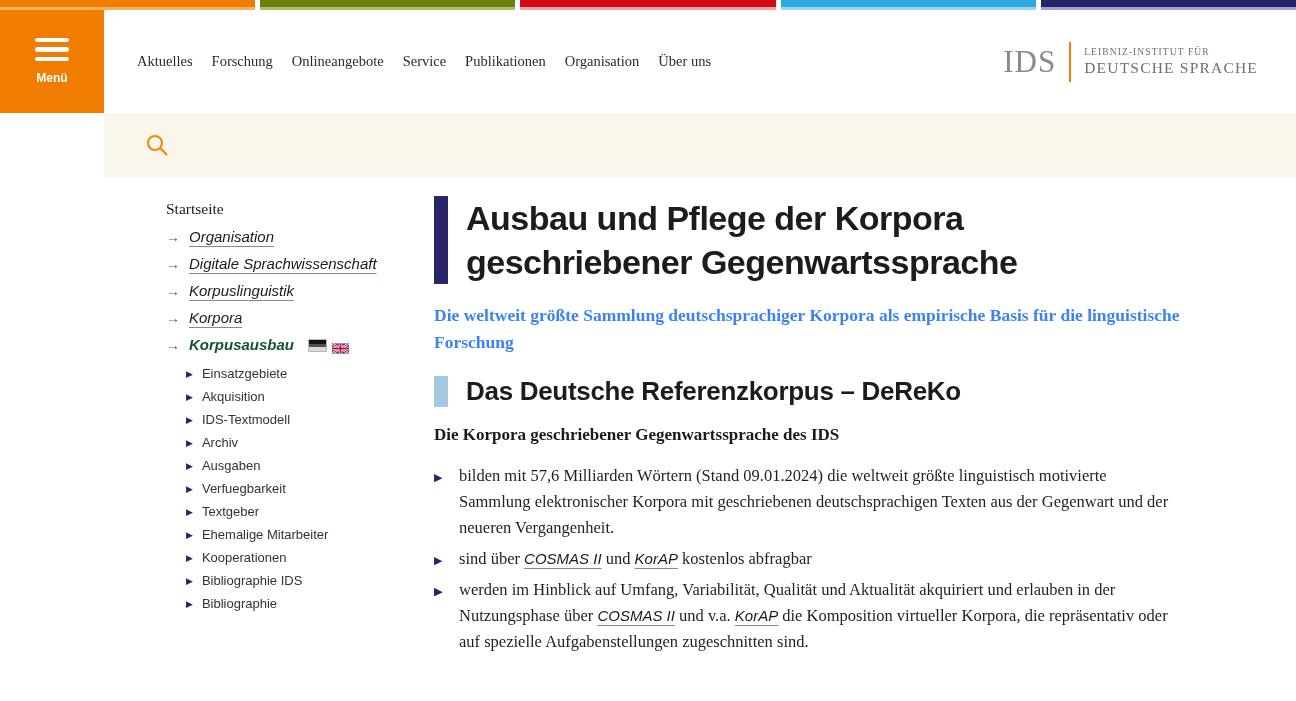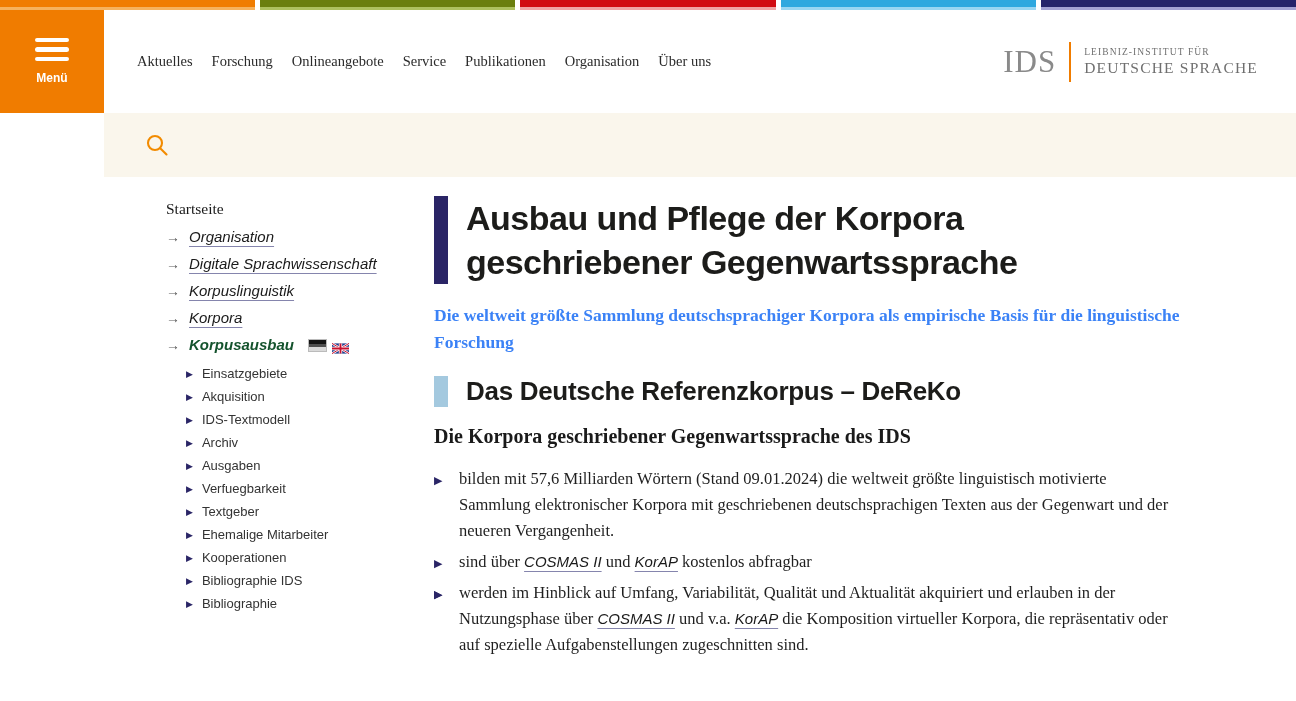--- a/index.html
+++ b/index.html
@@ -107,21 +107,21 @@
     margin-top: 18px;
     font-family: "Liberation Serif", serif; font-weight: bold;
     font-size: 17.5px; line-height: 1.55; color: #3b82f6; max-width: 780px;
   }
   .h2-row { display: flex; gap: 18px; align-items: stretch; margin-top: 20px; }
   .vbar-blue { width: 14px; background: #A4C9DF; flex: none; }
   .section-title { font-size: 26px; font-weight: bold; color: #1c1c1a; letter-spacing: -0.3px; }
   .subheading {
     margin-top: 18px;
     font-family: "Liberation Serif", serif; font-weight: bold;
-    font-size: 20px; color: #1a1a1a;
+    font-size: 17px; color: #1a1a1a;
   }
   .bullets { list-style: none; margin-top: 18px; }
   .bullets li {
     position: relative; padding-left: 25px; margin-bottom: 5px;
     font-family: "Liberation Serif", serif; font-size: 16.5px; line-height: 26px;
     color: #1f1f1f; max-width: 748px;
   }
   .bullets .marker { position: absolute; left: 0; top: 1px; color: #2A2566; font-size: 11px; }
   .inline-link {
     font-family: "Liberation Sans", sans-serif; font-style: italic; font-size: 15px;

